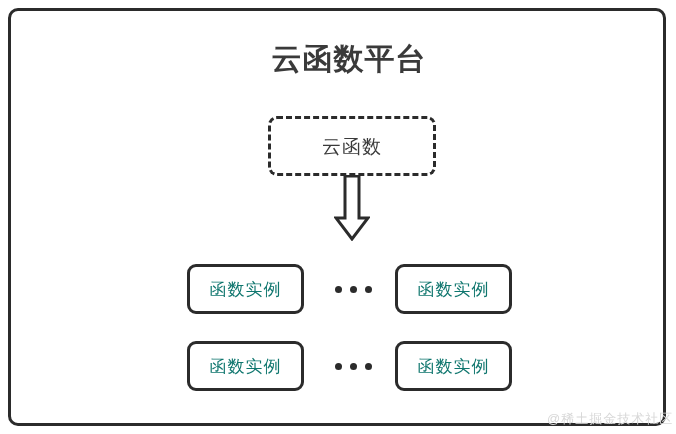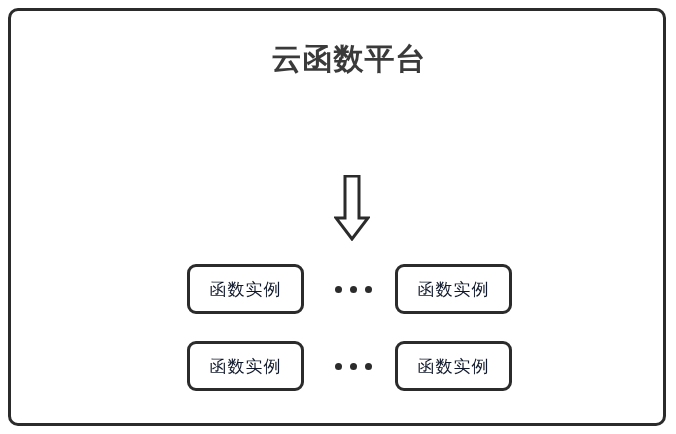--- a/index.html
+++ b/index.html
@@ -99,21 +99,21 @@
     background: #ffffff;
     display: flex;
     align-items: center;
     justify-content: center;
   }
   .instance-box.left  { left: 176px; }
   .instance-box.right { left: 384px; }
 
   .instance-box .box-label {
     font-size: 17px;
-    color: #0f172a;
+    color: #0f766e;
     line-height: 1;
     letter-spacing: 1px;
     white-space: nowrap;
   }
   .ellipsis-dots {
     position: absolute;
     left: 301px;
     top: 0;
     width: 82px;
     height: 50px;
@@ -142,20 +142,23 @@
 </style>
 </head>
 <body>
 
 <div id="diagram-canvas">
 
   <div id="platform-frame">
 
     <div id="platform-title">云函数平台</div>
 
+    <div id="cloud-function-box">
+      <span class="box-label">云函数</span>
+    </div>
 
     <div id="flow-arrow">
       <svg width="36" height="66" viewBox="0 0 36 66" xmlns="http://www.w3.org/2000/svg">
         <polygon points="11,1 25,1 25,43 34,43 18,64 2,43 11,43" fill="#ffffff" stroke="#2b2b2b" stroke-width="3" stroke-linejoin="miter"></polygon>
       </svg>
     </div>
 
     <div class="instance-row" id="instance-row-1">
       <div class="instance-box left">
         <span class="box-label">函数实例</span>
@@ -177,15 +180,16 @@
       <div class="ellipsis-dots">
         <span class="dot"></span>
         <span class="dot"></span>
         <span class="dot"></span>
       </div>
       <div class="instance-box right">
         <span class="box-label">函数实例</span>
       </div>
     </div>
 
+    <div id="watermark">@稀土掘金技术社区</div>
 
   </div>
 </div>
 
 </body></html>

